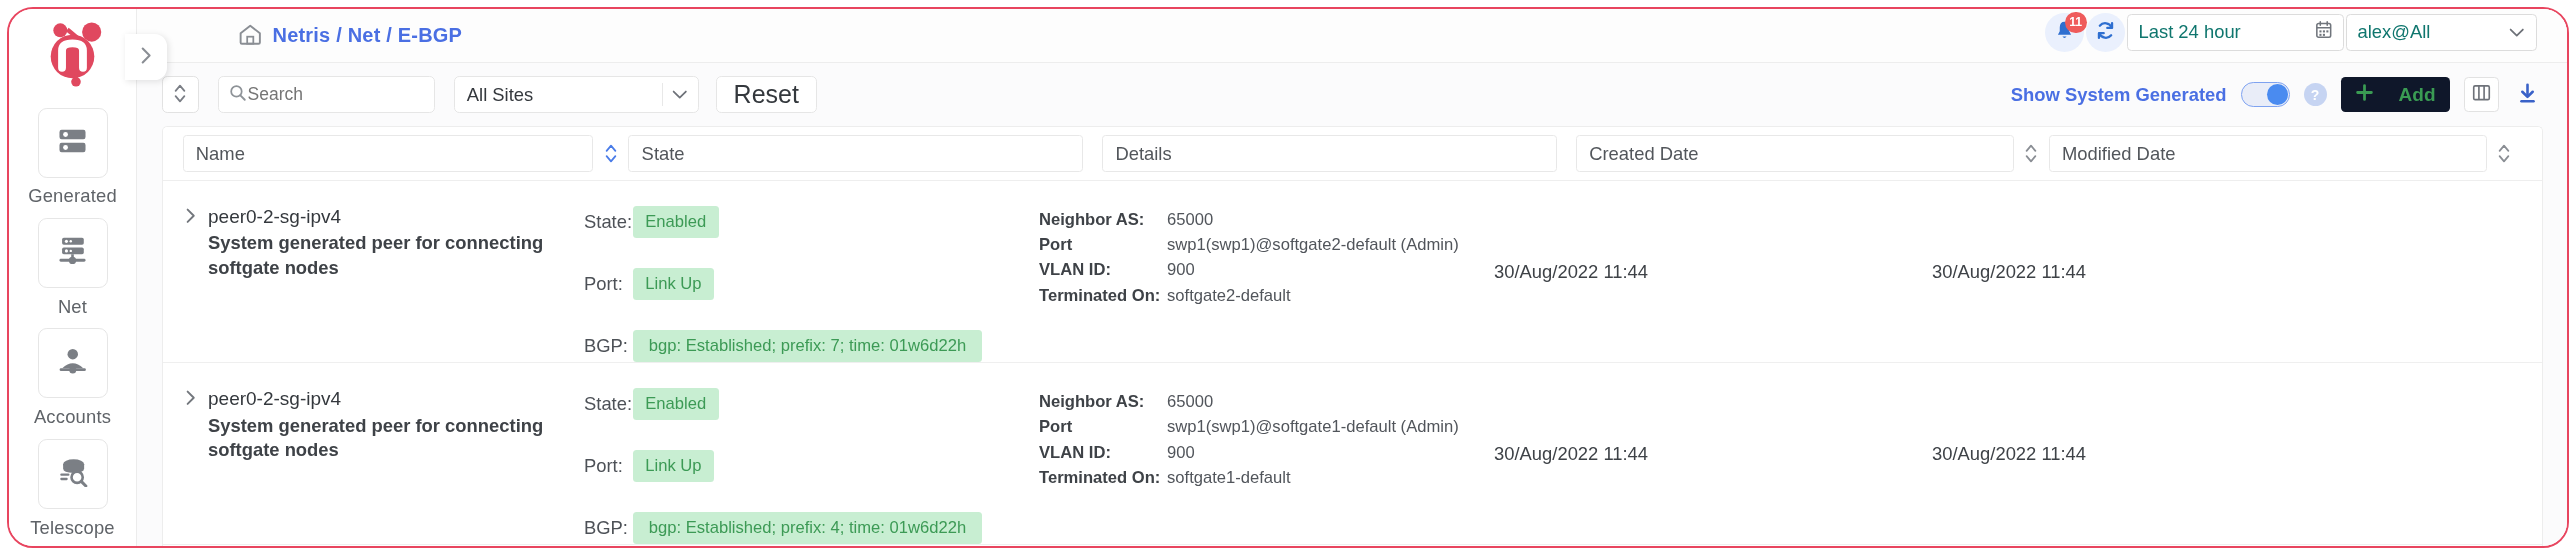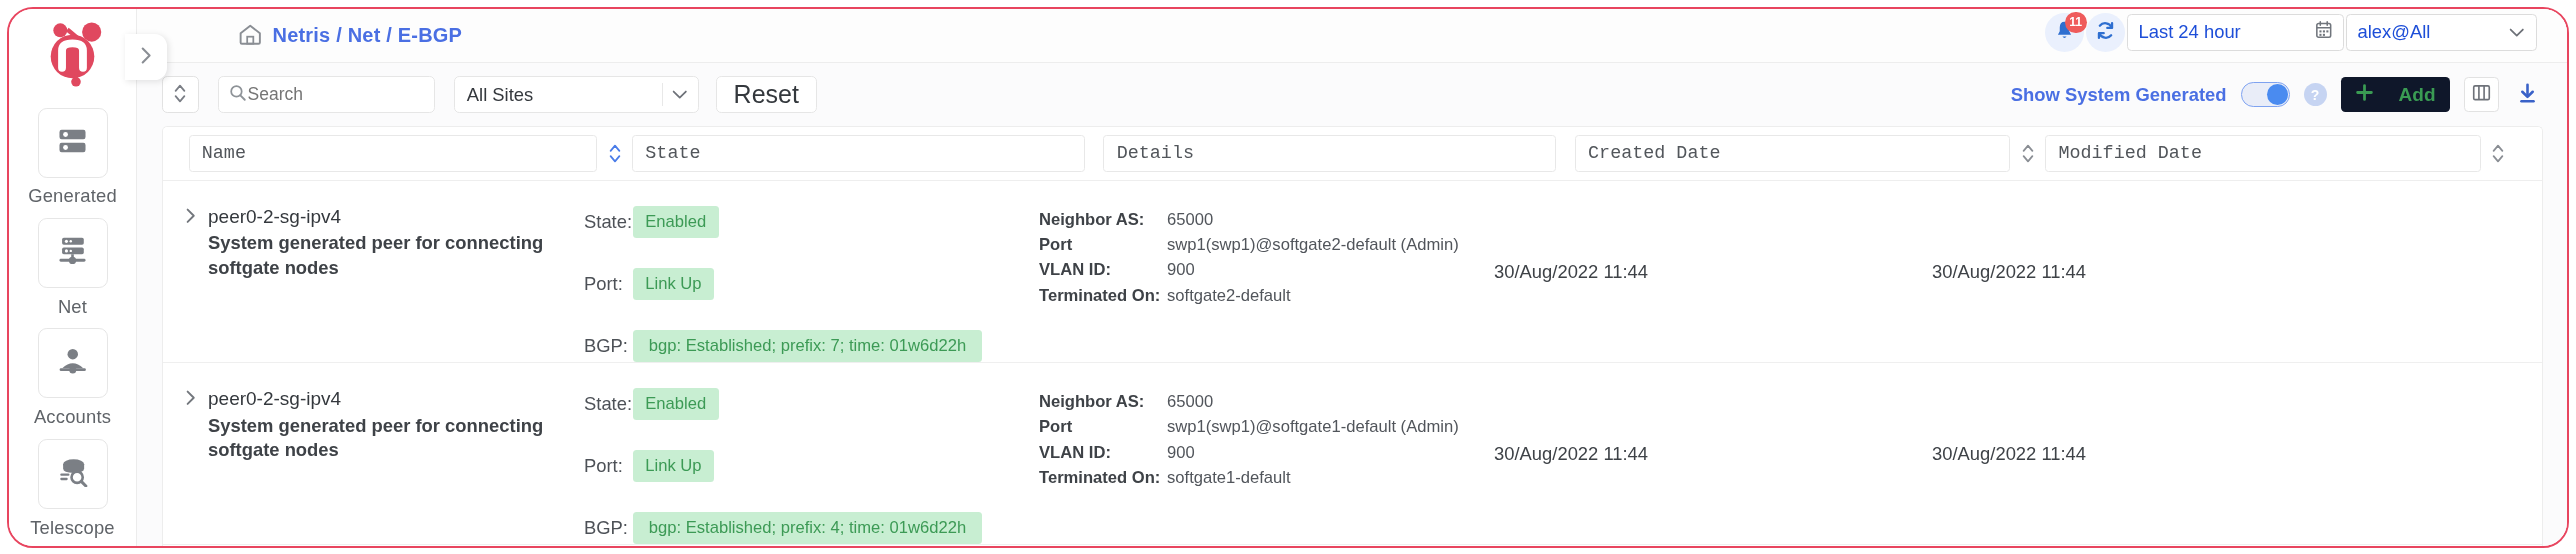--- a/index.html
+++ b/index.html
@@ -119,21 +119,21 @@
     padding: 0 4.4px;
   }
   .field-box {
     height: 37px;
     border: 0.9px solid #dcdcdc;
     border-radius: 4.4px;
     background: #fff;
     display: flex; align-items: center;
     padding: 0 10.5px;
     font-size: 18.4px;
-    color: #1d4ed8;
+    color: #0f766e;
     cursor: pointer;
   }
   #daterange-field { width: 217px; justify-content: space-between; }
   #account-field { width: 191px; justify-content: space-between; }
 
   
   #toolbar {
     position: relative;
     height: 63px;
     display: flex; align-items: center;
@@ -249,24 +249,23 @@
     left: 24.5px; right: 24.5px; top: 117px; bottom: 0;
     background: #fff;
     border: 0.9px solid #ededed;
     border-bottom: none;
     border-radius: 5.3px 5.3px 0 0;
     overflow: hidden;
   }
   #table-head {
     display: flex; align-items: center;
     height: 54px;
-    padding: 0 26px;
+    padding: 0 20px;
     border-bottom: 0.9px solid #eeeeee;
     background: #fff;
-    font-family: Liberation Mono, monospace;
   }
   .th {
     height: 37px;
     border: 0.9px solid #e8e8e8;
     border-radius: 3.5px;
     display: flex; align-items: center;
     padding: 0 12.3px;
     font-size: 18.4px;
     color: #52565b;
     background: #fff;

